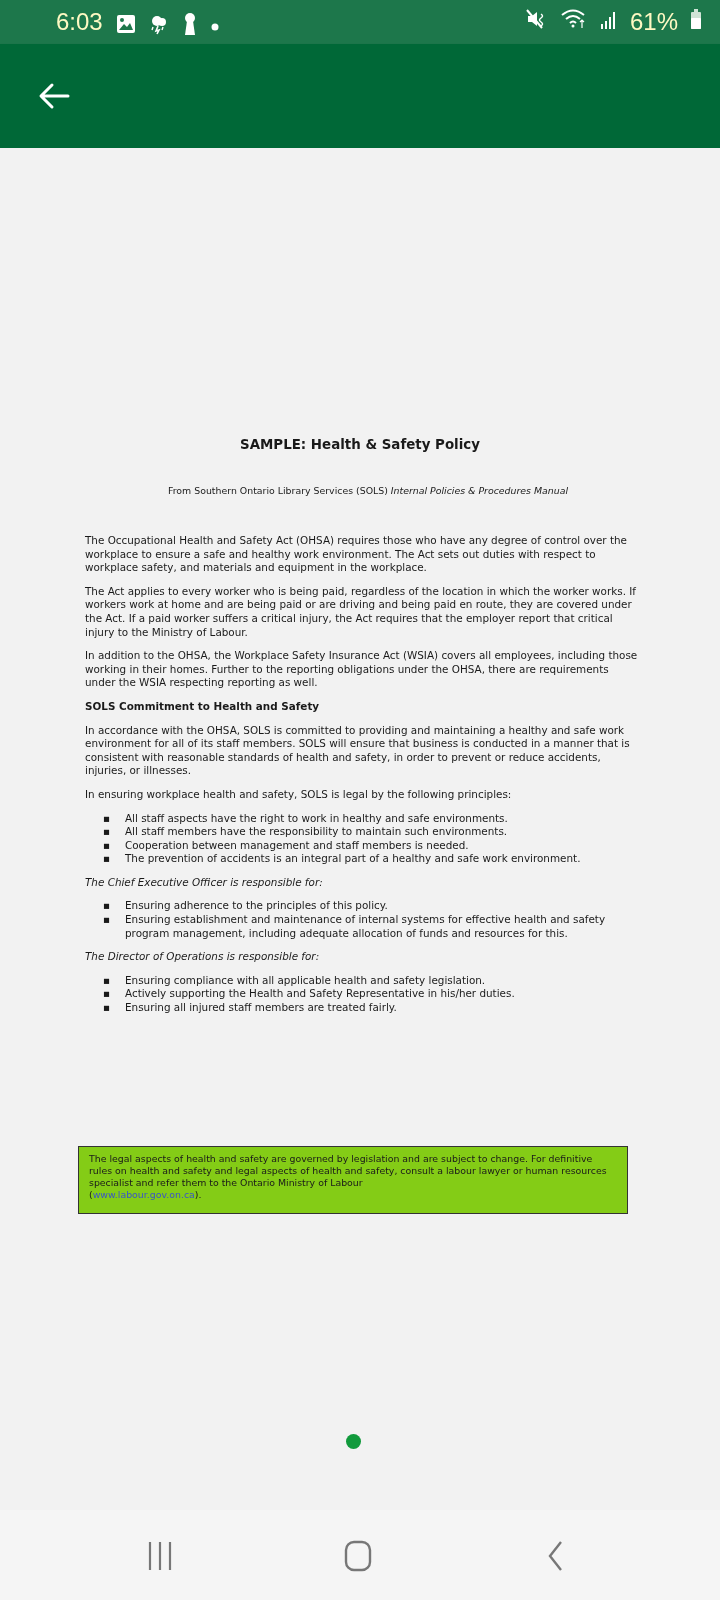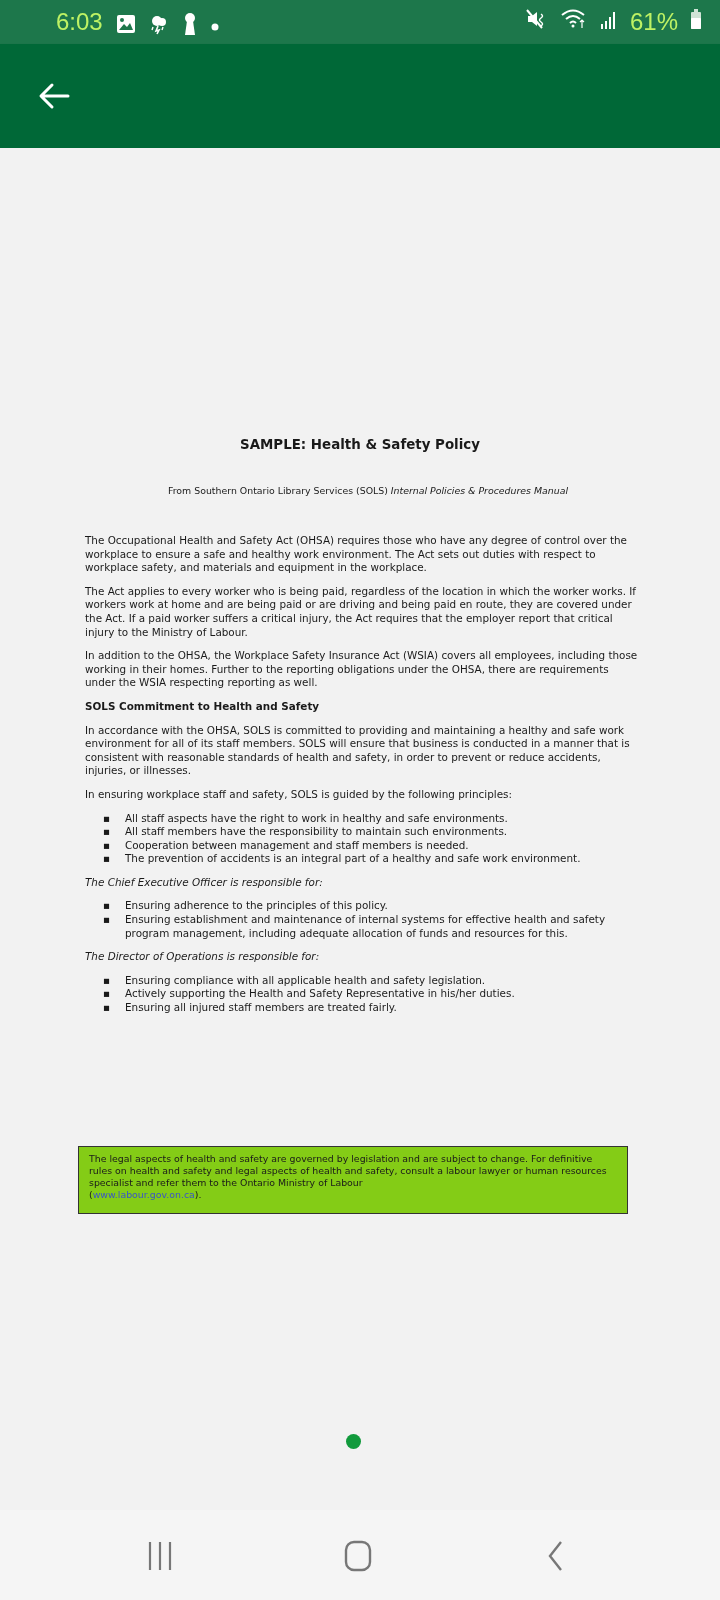--- a/index.html
+++ b/index.html
@@ -3,21 +3,21 @@
 <meta charset="utf-8">
 <style>
   html, body { margin:0; padding:0; }
   body {
     width:720px; height:1600px; position:relative; overflow:hidden;
     background:#f2f2f2;
     font-family:"DejaVu Sans", sans-serif;
   }
   .statusbar {
     position:absolute; left:0; top:0; width:720px; height:44px;
-    background:#1d774b; color:#bef264;
+    background:#1d774b; color:#fef9c3;
   }
   .statusbar .time { position:absolute; left:56px; top:8px; font-size:24px; font-family:"Liberation Sans", sans-serif; }
   .statusbar .left-icons { position:absolute; left:116px; top:12px; display:flex; gap:12px; align-items:center; }
   .statusbar .right { position:absolute; right:18px; top:8px; display:flex; gap:12px; align-items:center; font-size:24px; font-family:"Liberation Sans", sans-serif; }
   .ico { display:inline-block; }
   .appbar {
     position:absolute; left:0; top:44px; width:720px; height:104px;
     background:#006837;
     box-shadow:0 2px 3px rgba(0,0,0,0.25);
   }
@@ -145,21 +145,21 @@
     <h1>SAMPLE: Health &amp; Safety Policy</h1>
     <div class="subtitle">
       <span>From Southern Ontario Library Services (SOLS) </span><i>Internal Policies &amp; Procedures Manual</i>
     </div>
     <div class="body">
       <p>The Occupational Health and Safety Act (OHSA) requires those who have any degree of control over the workplace to ensure a safe and healthy work environment.  The Act sets out duties with respect to workplace safety, and materials and equipment in the workplace.</p>
       <p>The Act applies to every worker who is being paid, regardless of the location in which the worker works.  If workers work at home and are being paid or are driving and being paid en route, they are covered under the Act.  If a paid worker suffers a critical injury, the Act requires that the employer report that critical injury to the Ministry of Labour.</p>
       <p>In addition to the OHSA, the Workplace Safety Insurance Act (WSIA) covers all employees, including those working in their homes.  Further to the reporting obligations under the OHSA, there are requirements under the WSIA respecting reporting as well.</p>
       <h2>SOLS Commitment to Health and Safety</h2>
       <p>In accordance with the OHSA, SOLS is committed to providing and maintaining a healthy and safe work environment for all of its staff members.  SOLS will ensure that business is conducted in a manner that is consistent with reasonable standards of health and safety, in order to prevent or reduce accidents, injuries, or illnesses.</p>
-      <p>In ensuring workplace staff and safety, SOLS is guided by the following principles:</p>
+      <p>In ensuring workplace health and safety, SOLS is legal by the following principles:</p>
       <ul>
         <li>All staff aspects have the right to work in healthy and safe environments.</li>
         <li>All staff members have the responsibility to maintain such environments.</li>
         <li>Cooperation between management and staff members is needed.</li>
         <li>The prevention of accidents is an integral part of a healthy and safe work environment.</li>
       </ul>
       <div class="ital">The Chief Executive Officer is responsible for:</div>
       <ul>
         <li>Ensuring adherence to the principles of this policy.</li>
         <li>Ensuring establishment and maintenance of internal systems for effective health and safety program management, including adequate allocation of funds and resources for this.</li>

